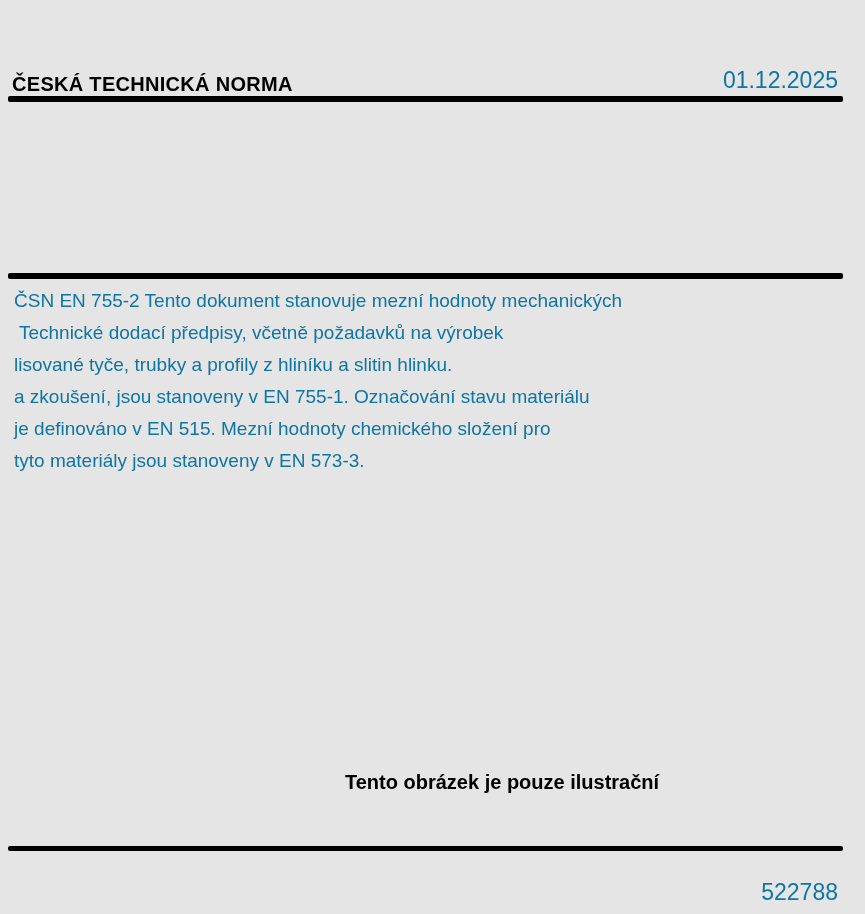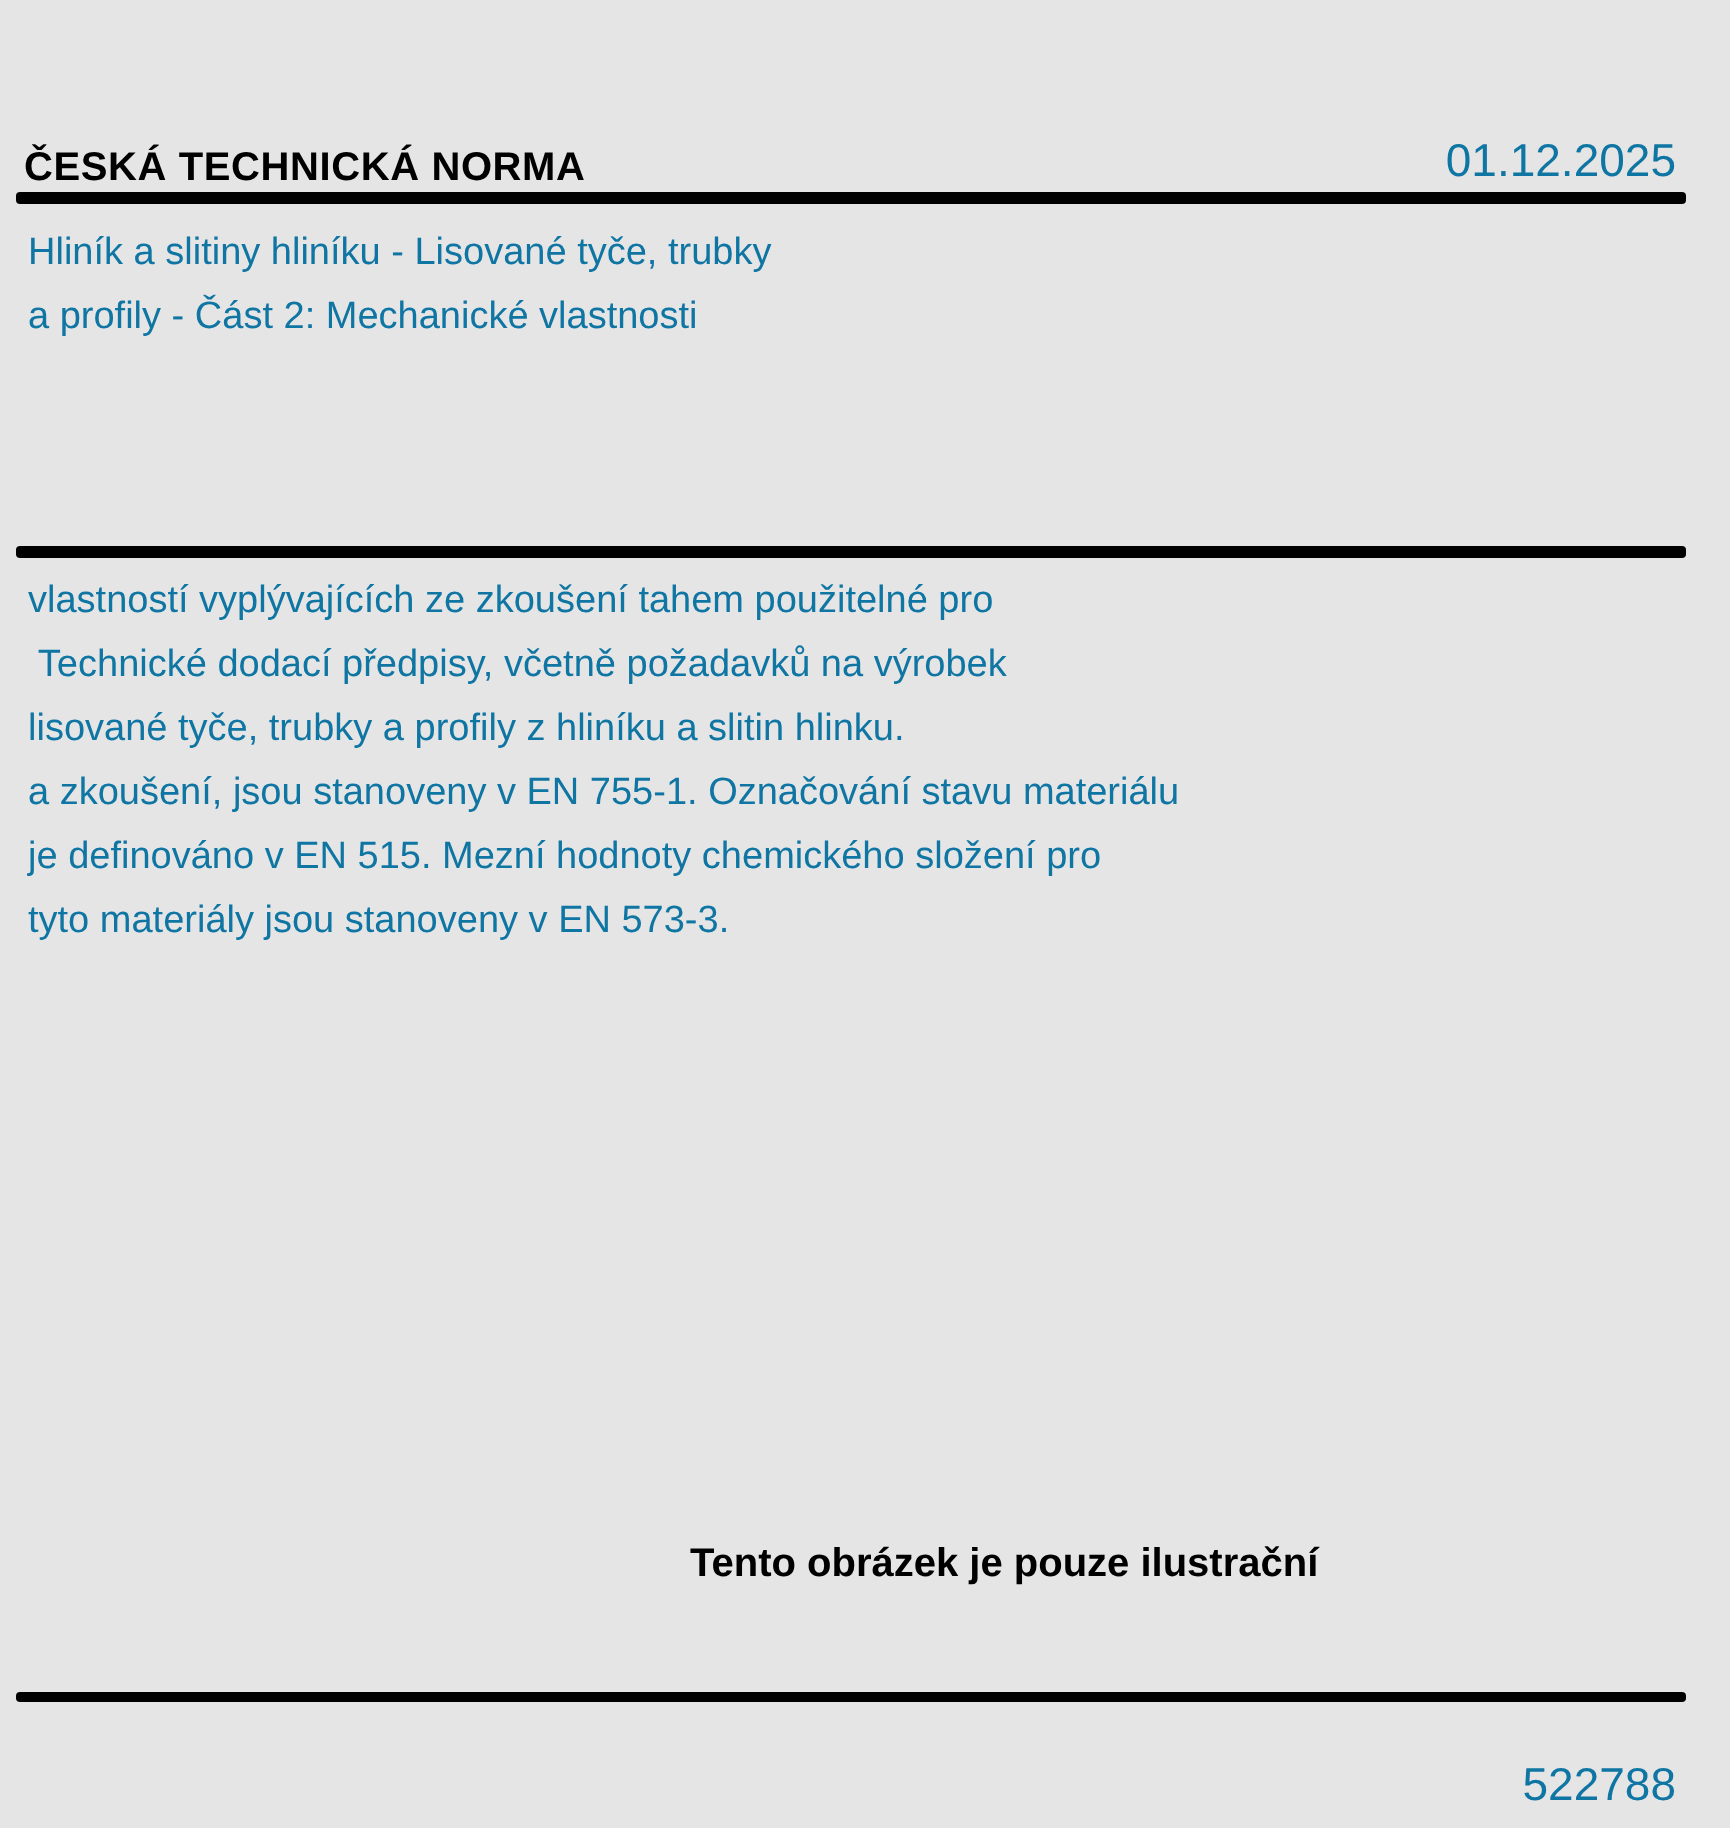--- a/index.html
+++ b/index.html
@@ -104,28 +104,24 @@
 </style>
 </head>
 <body>
 
 <div class="page">
 
   <div class="masthead-title">ČESKÁ TECHNICKÁ NORMA</div>
   <div class="masthead-date">01.12.2025</div>
   <div class="rule rule-header"></div>
 
-  <div class="doc-title">
-    <div>Hliník a slitiny hliníku - Lisované tyče, trubky</div>
-    <div>a profily - Část 2: Mechanické vlastnosti</div>
-  </div>
 
   <div class="rule rule-abstract"></div>
   <div class="abstract">
-    <div class="abstract-line">vlastností vyplývajících ze zkoušení tahem použitelné pro</div>
+    <div class="abstract-line">ČSN EN 755-2 Tento dokument stanovuje mezní hodnoty mechanických</div>
     <div class="abstract-line"> Technické dodací předpisy, včetně požadavků na výrobek</div>
     <div class="abstract-line">lisované tyče, trubky a profily z hliníku a slitin hlinku.</div>
     <div class="abstract-line">a zkoušení, jsou stanoveny v EN 755-1. Označování stavu materiálu</div>
     <div class="abstract-line">je definováno v EN 515. Mezní hodnoty chemického složení pro</div>
     <div class="abstract-line">tyto materiály jsou stanoveny v EN 573-3.</div>
   </div>
 
   <div class="illustration-note">Tento obrázek je pouze ilustrační</div>
 
   <div class="rule rule-footer"></div>

